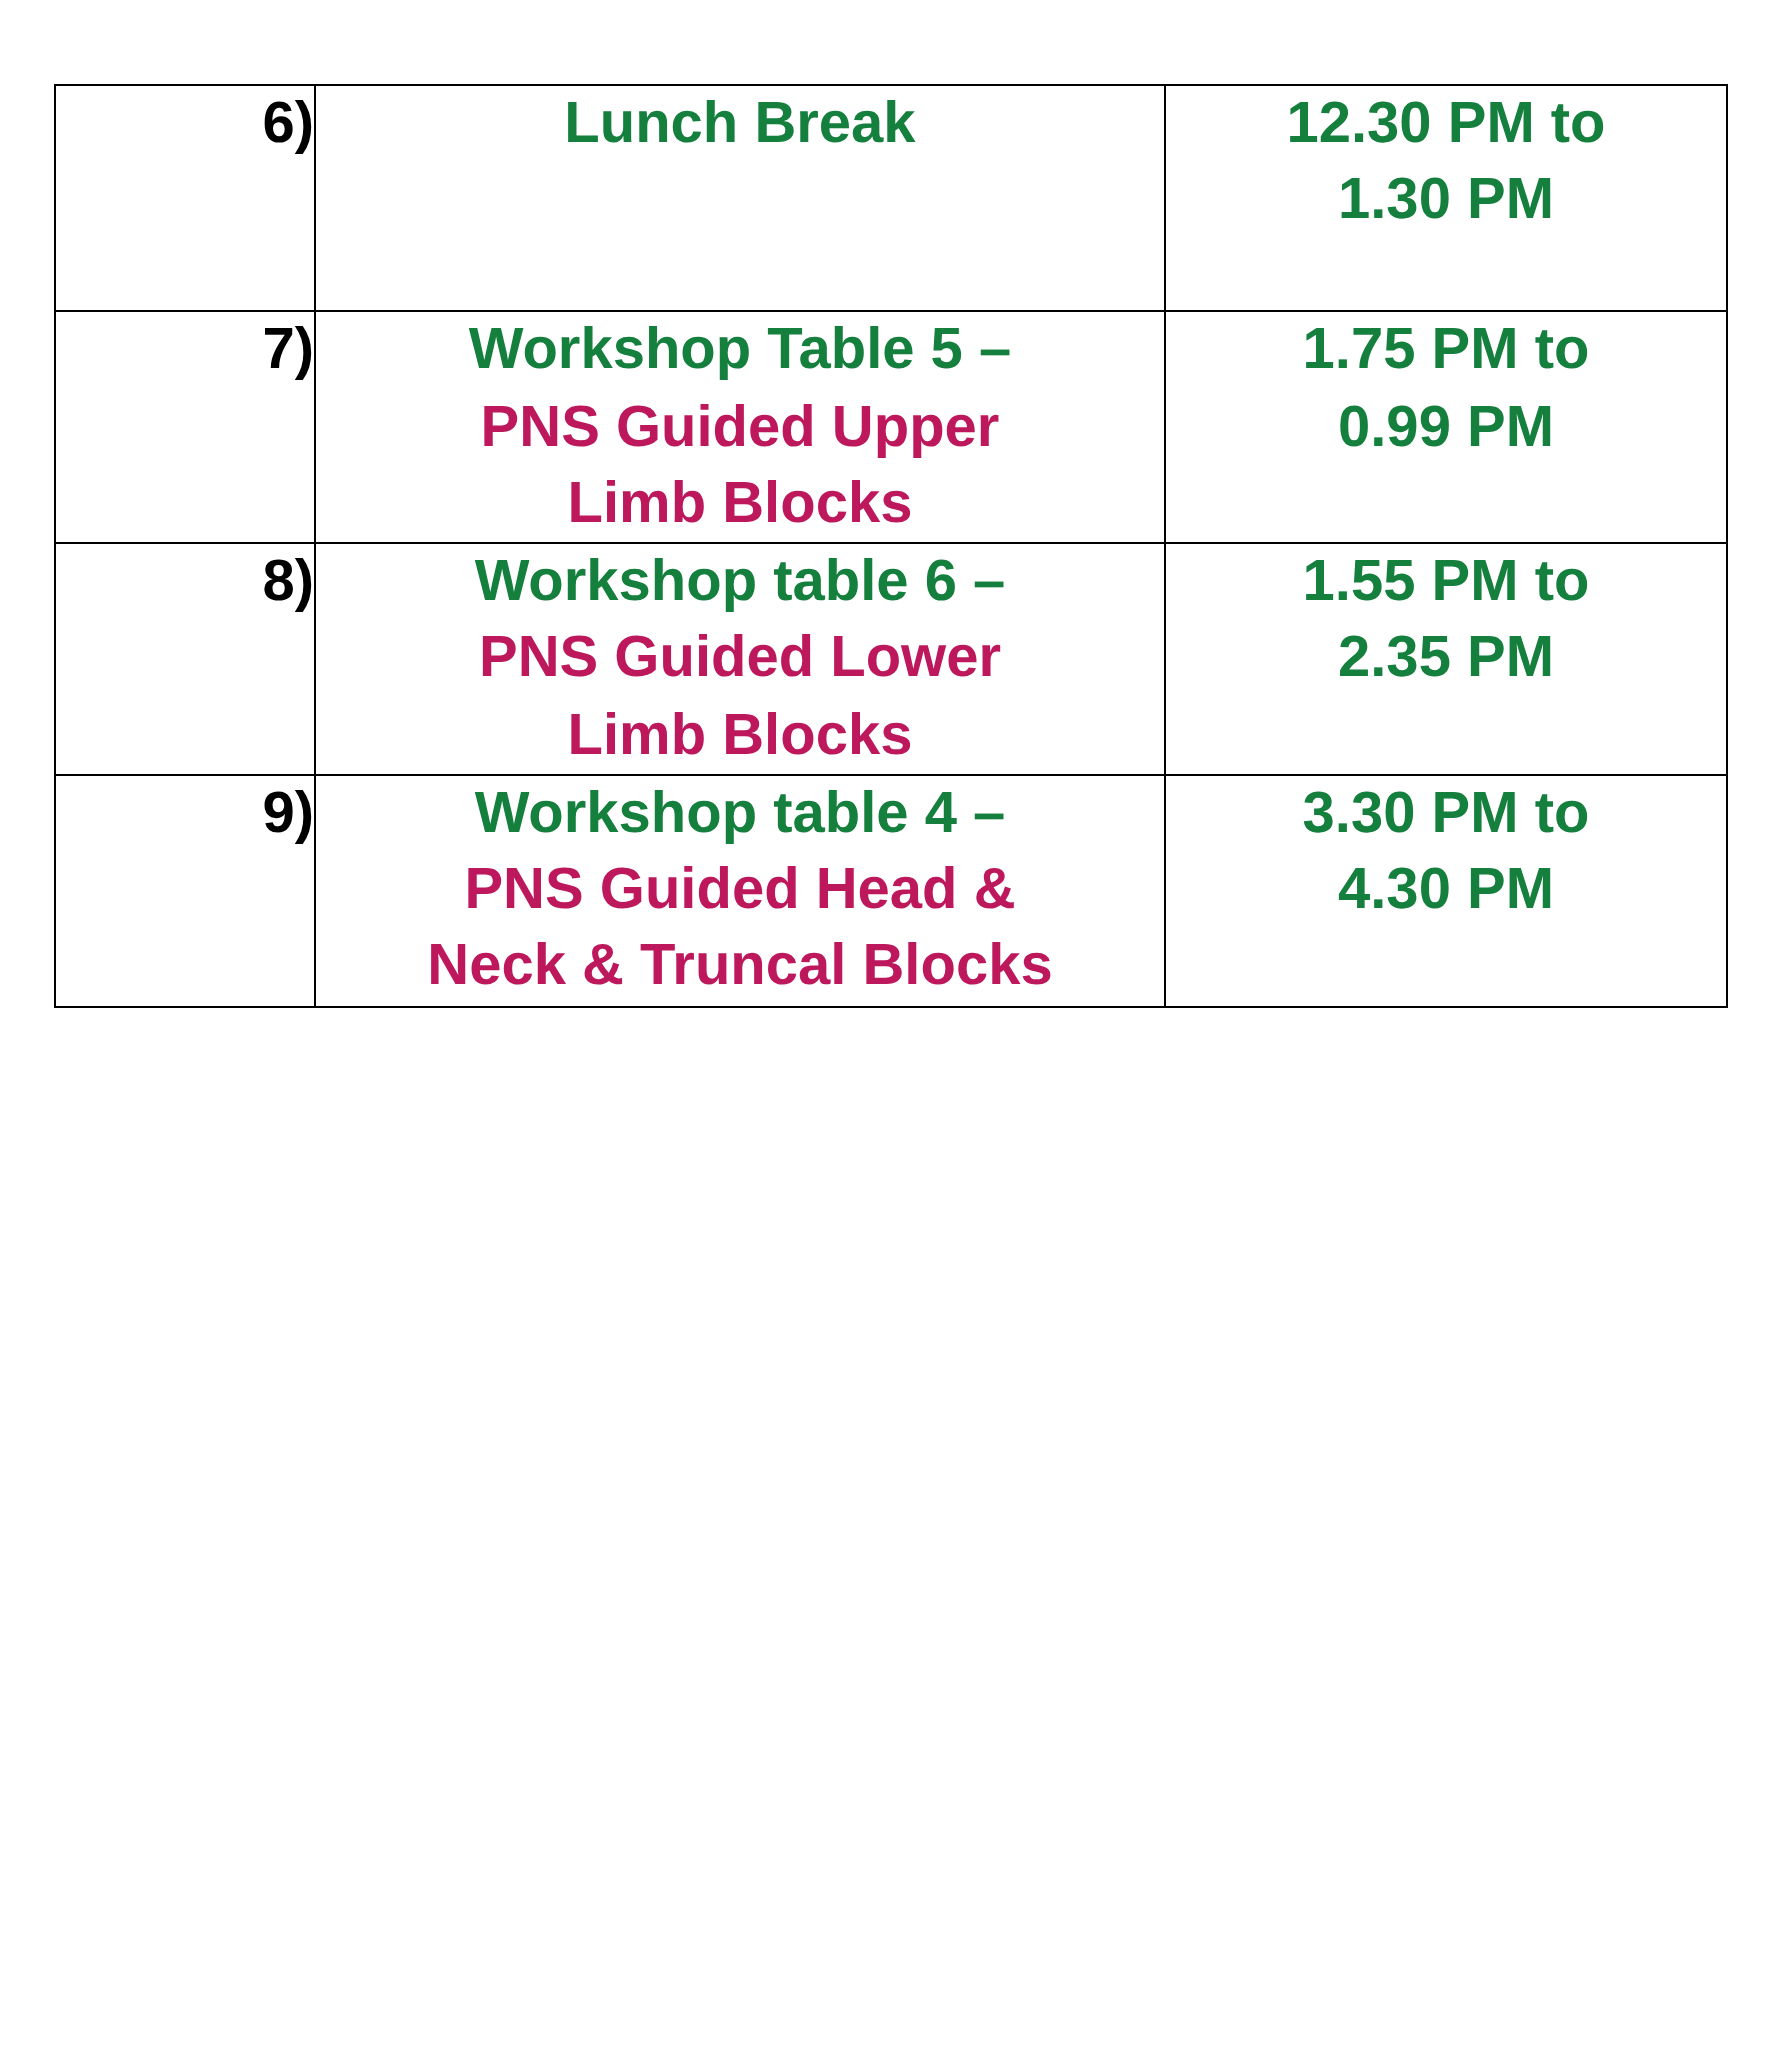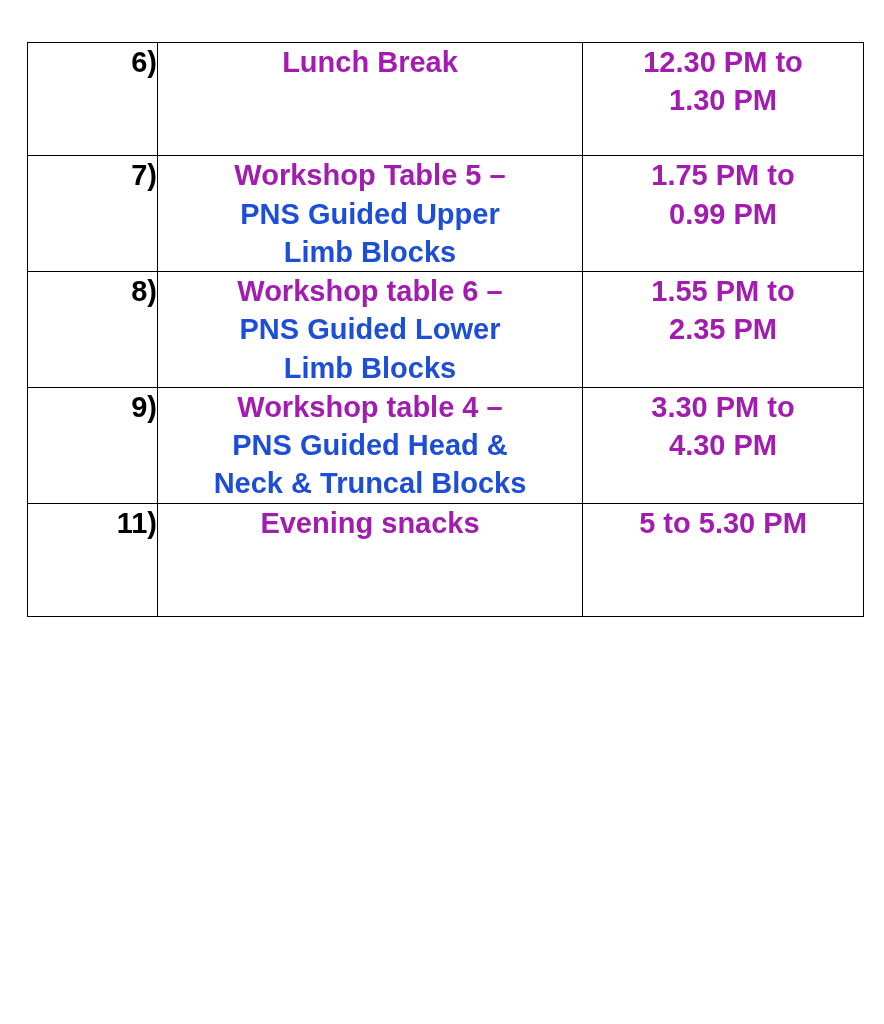--- a/index.html
+++ b/index.html
@@ -54,25 +54,25 @@
   }
   .cell-time {
     text-align: center;
     padding: 14px 10px 10px 10px;
     font-weight: bold;
     font-size: 29px;
     line-height: 1.32;
     margin-left: 32px;
   }
   .line-red {
-    color: #1d4ed8;
+    color: #be185d;
     display: block;
   }
   .line-black {
-    color: #a21caf;
+    color: #15803d;
     display: block;
   }
   .spacer-tall { display: block; height: 74px; }
 </style>
 </head>
 <body>
 
 <div class="page">
   <table class="schedule">
     <colgroup>
@@ -135,28 +135,16 @@
           <span class="line-red">PNS Guided Head &amp;</span>
           <span class="line-red">Neck &amp; Truncal Blocks</span>
         </td>
         <td class="cell-time">
           <span class="line-black">3.30 PM to</span>
           <span class="line-black">4.30 PM</span>
         </td>
       </tr>
 
 
-      <tr>
-        <td class="cell-num">
-          <span>11)</span>
-        </td>
-        <td class="cell-topic">
-          <span class="line-black">Evening snacks</span>
-          <span class="spacer-tall"></span>
-        </td>
-        <td class="cell-time">
-          <span class="line-black">5 to 5.30 PM</span>
-        </td>
-      </tr>
 
     </tbody>
   </table>
 </div>
 
 </body></html>

